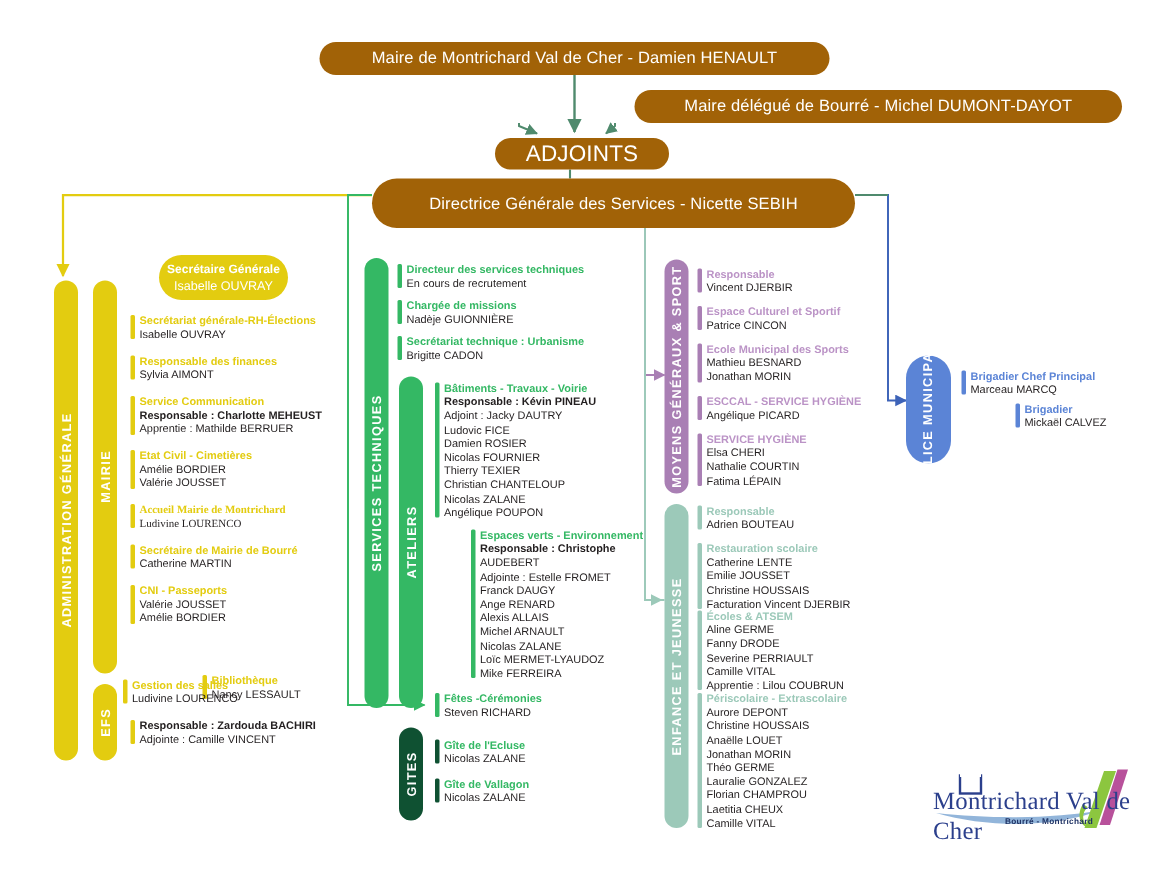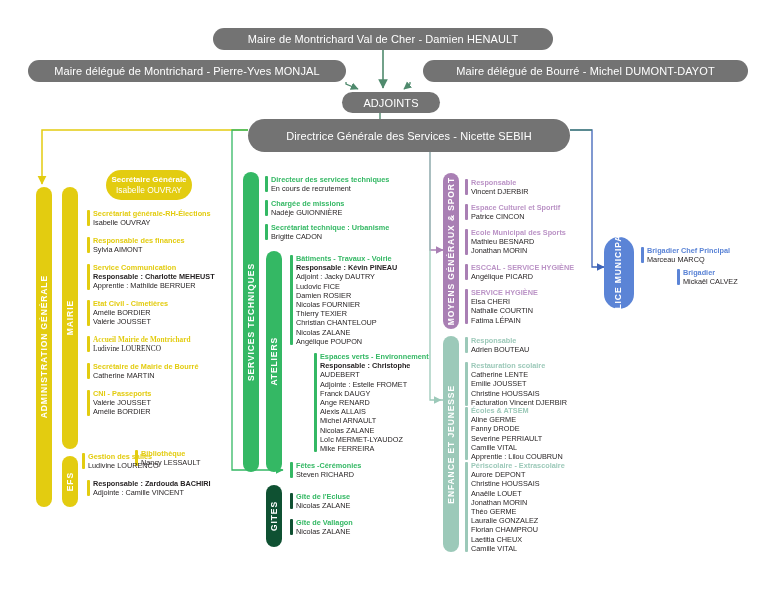--- a/index.html
+++ b/index.html
@@ -5,28 +5,28 @@
   html,body{margin:0;padding:0;}
   body{
     width:768px;height:597px;background:#ffffff;
     font-family:"Liberation Sans","DejaVu Sans",sans-serif;
     overflow:hidden;position:relative;
   }
   #root{position:relative;width:768px;height:597px;}
 
   
   .pill{
-    position:absolute;background:#737373;color:#ffffff;
+    position:absolute;background:#a16207;color:#ffffff;
     border-radius:20px;display:flex;align-items:center;justify-content:center;
     font-size:11px;letter-spacing:.1px;white-space:nowrap;text-align:center;
   }
   #box-maire{left:213px;top:28px;width:340px;height:22px;}
   #box-maire-mont{left:28px;top:60px;width:318px;height:22px;}
   #box-maire-bourre{left:423px;top:60px;width:325px;height:22px;}
-  #box-adjoints{left:342px;top:92px;width:98px;height:21px;font-size:11px;}
+  #box-adjoints{left:330px;top:92px;width:116px;height:21px;font-size:15px;}
   #box-dgs{left:248px;top:119px;width:322px;height:33px;}
 
   
   #wires{position:absolute;left:0;top:0;width:768px;height:597px;pointer-events:none;}
 
   
   .vbar{
     position:absolute;border-radius:999px;
     display:flex;align-items:center;justify-content:center;
     color:#ffffff;font-size:8.5px;letter-spacing:.9px;font-weight:600;
@@ -127,21 +127,20 @@
     <path d="M430,140 L430,250 L443,250" stroke="#a97fb4" stroke-width="1.3" fill="none" marker-end="url(#ah-pu)"></path>
 
     <path d="M430,140 L430,400 L443,400" stroke="#9cc9b9" stroke-width="1.3" fill="none" marker-end="url(#ah-te)"></path>
 
     <path d="M570,130 L592,130 L592,267 L604,267" stroke="#3d63b8" stroke-width="1.3" fill="none" marker-end="url(#ah-bl)"></path>
 
     <path d="M570,130 L592,130" stroke="#4f8a6d" stroke-width="1.2" fill="none"></path>
   </svg>
 
   <div class="pill" id="box-maire">Maire de Montrichard Val de Cher - Damien HENAULT</div>
-  <div class="pill" id="box-maire-mont">Maire délégué de Montrichard - Pierre-Yves MONJAL</div>
   <div class="pill" id="box-maire-bourre">Maire délégué de Bourré - Michel DUMONT-DAYOT</div>
   <div class="pill" id="box-adjoints">ADJOINTS</div>
   <div class="pill" id="box-dgs">Directrice Générale des Services - Nicette SEBIH</div>
 
   <div class="vbar c-yellow" style="left:36px;top:187px;width:16px;height:320px;">
     <span>ADMINISTRATION GÉNÉRALE</span>
   </div>
   <div class="vbar c-yellow" style="left:62px;top:187px;width:16px;height:262px;">
     <span>MAIRIE</span>
   </div>
@@ -372,14 +371,26 @@
       <div class="ln head">Brigadier Chef Principal</div>
       <div class="ln name">Marceau MARCQ</div>
     </div>
     <div class="entry" style="left:641px;top:268px;margin-left:36px;">
       <div class="tick"></div>
       <div class="ln head">Brigadier</div>
       <div class="ln name">Mickaël CALVEZ</div>
     </div>
   </div>
 
+  <div id="logo">
+    <svg width="140" height="52" viewBox="0 0 140 52">
+      <path d="M6,30 C40,40 85,40 116,28 C86,34 42,34 6,30 Z" fill="#7fa8d4" opacity=".85"></path>
+      <rect x="22" y="5" width="14" height="12" fill="none" stroke="#2b3f8c" stroke-width="1.6"></rect>
+      <rect x="22" y="3" width="14" height="3" fill="#ffffff"></rect>
+      <path d="M118,2 L126,2 L113,40 L105,40 Z" fill="#8cc63f"></path>
+      <path d="M127,1 L134,1 L122,38 L115,38 Z" fill="#b8519b"></path>
+      <path d="M104,24 C100,30 101,38 108,40 C103,36 103,30 107,26 Z" fill="#8cc63f"></path>
+    </svg>
+    <div class="lg-main">Montrichard Val de Cher</div>
+    <div class="lg-sub">Bourré - Montrichard</div>
+  </div>
 
 </div>
 
 </body></html>

